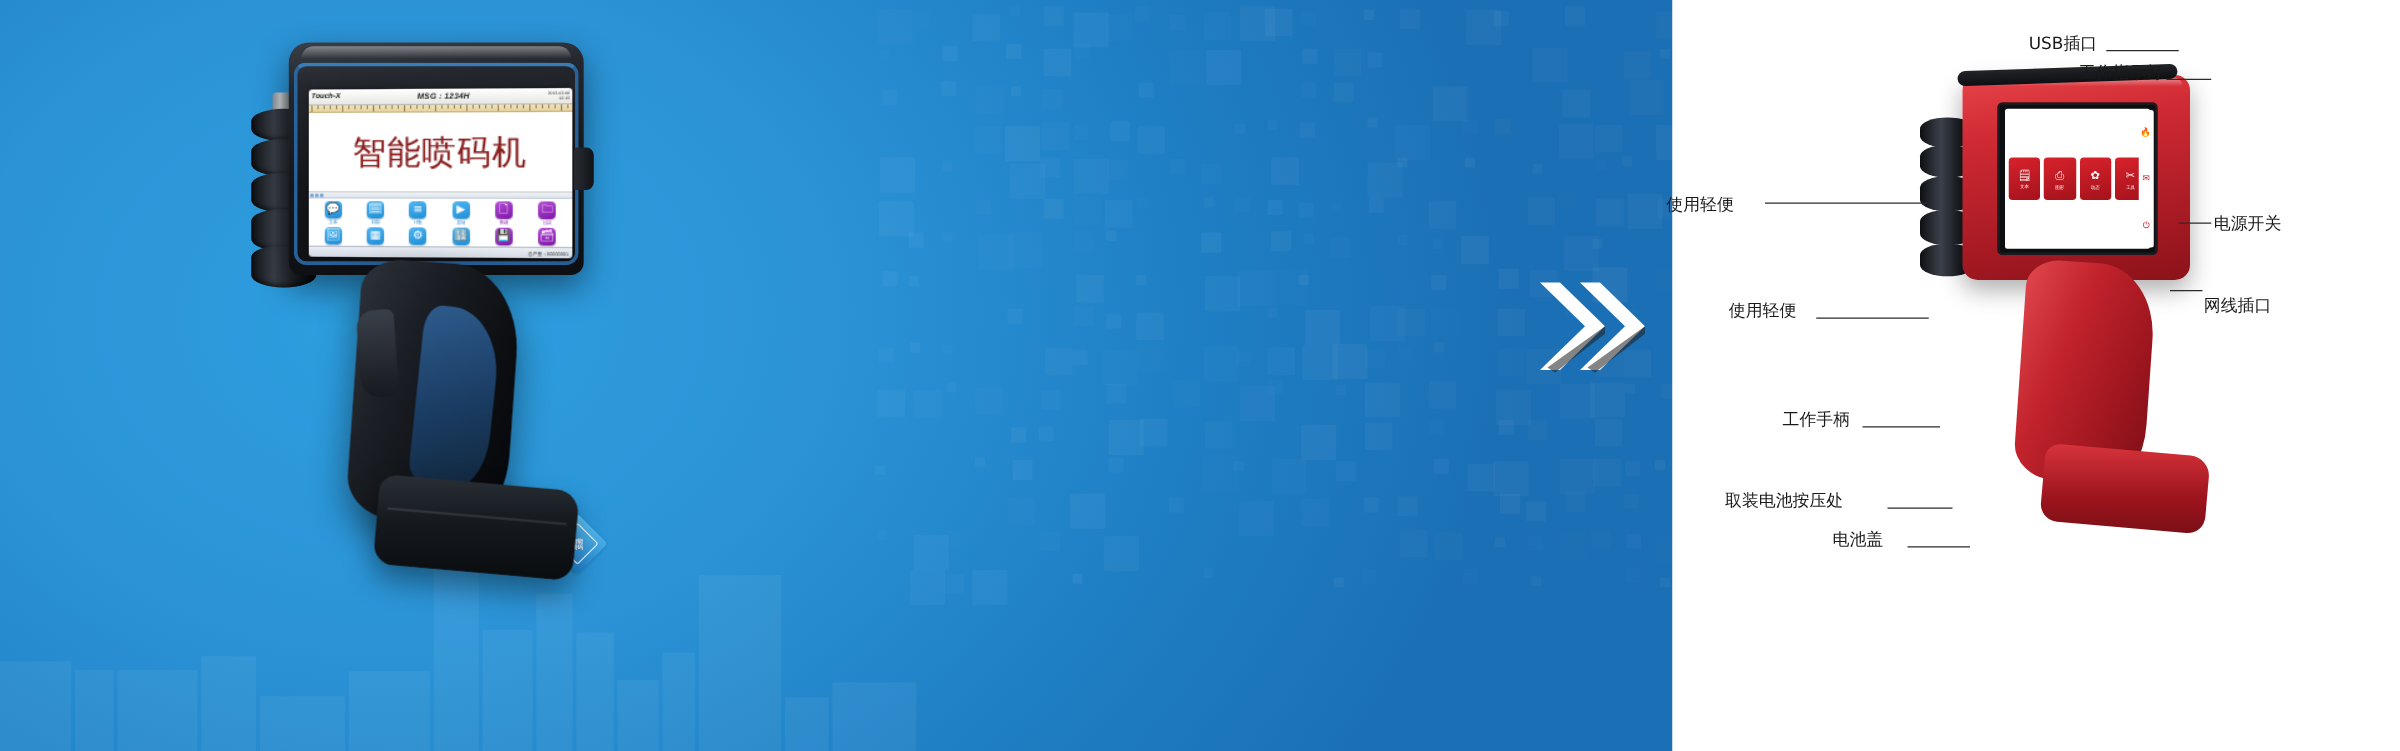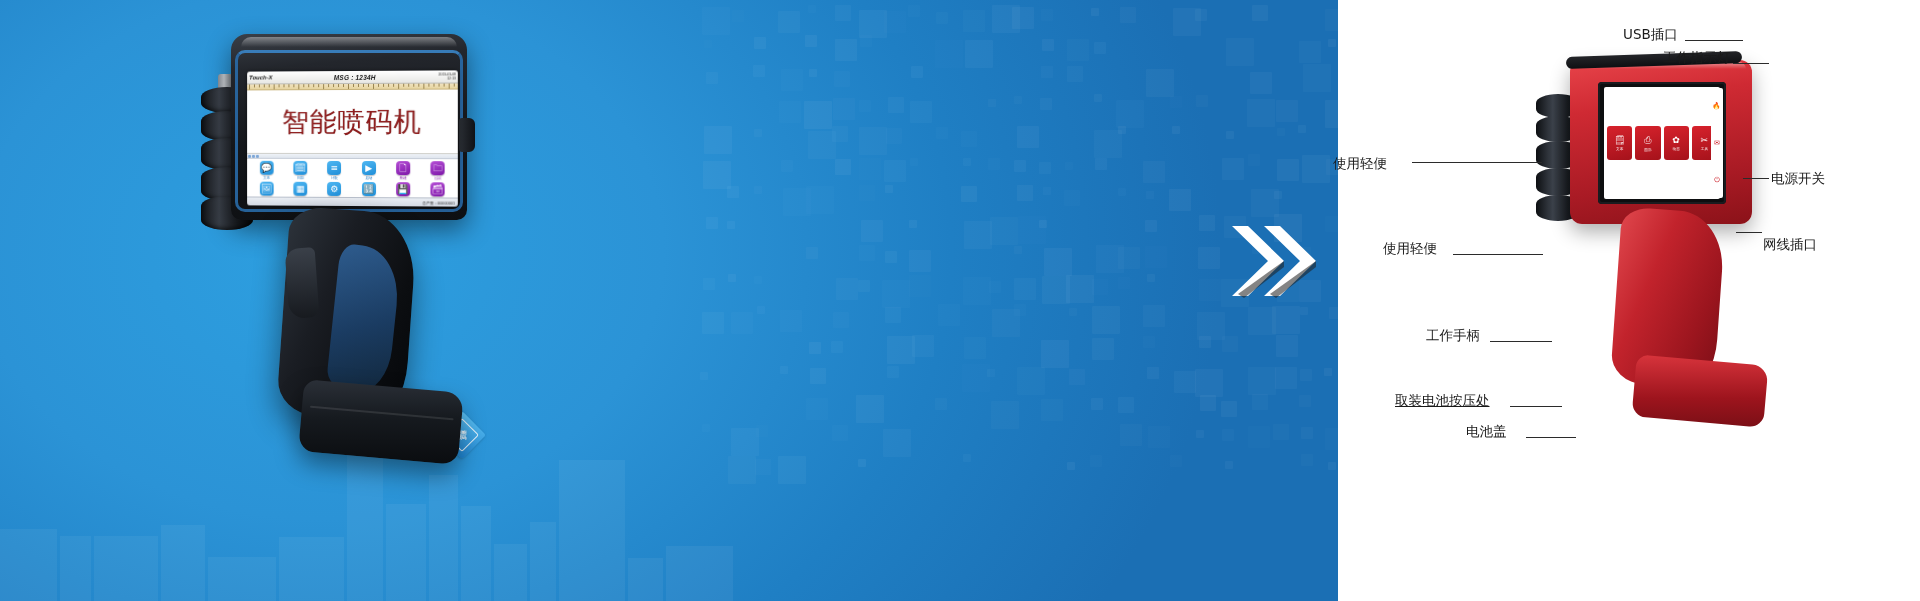--- a/index.html
+++ b/index.html
@@ -753,19 +753,19 @@
 
     <div class="callout" style="left:425px; top:236px;">网线插口</div>
     <div class="lead" style="left:398px; top:232px; width:26px;"></div>
 
     <div class="callout" style="left:45px; top:240px;">使用轻便</div>
     <div class="lead" style="left:115px; top:254px; width:90px;"></div>
 
     <div class="callout" style="left:88px; top:327px;">工作手柄</div>
     <div class="lead" style="left:152px; top:341px; width:62px;"></div>
 
-    <div class="callout" style="left:57px; top:392px;text-decoration:underline;">取装电池按压处</div>
+    <div class="callout" style="left:42px; top:392px;">取装电池按压处</div>
     <div class="lead" style="left:172px; top:406px; width:52px;"></div>
 
     <div class="callout" style="left:128px; top:423px;">电池盖</div>
     <div class="lead" style="left:188px; top:437px; width:50px;"></div>
   </div>
 </div>
 
 </body></html>

